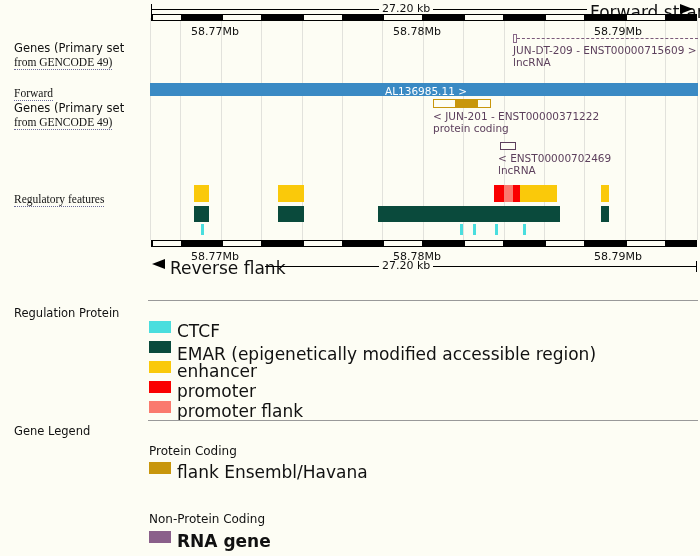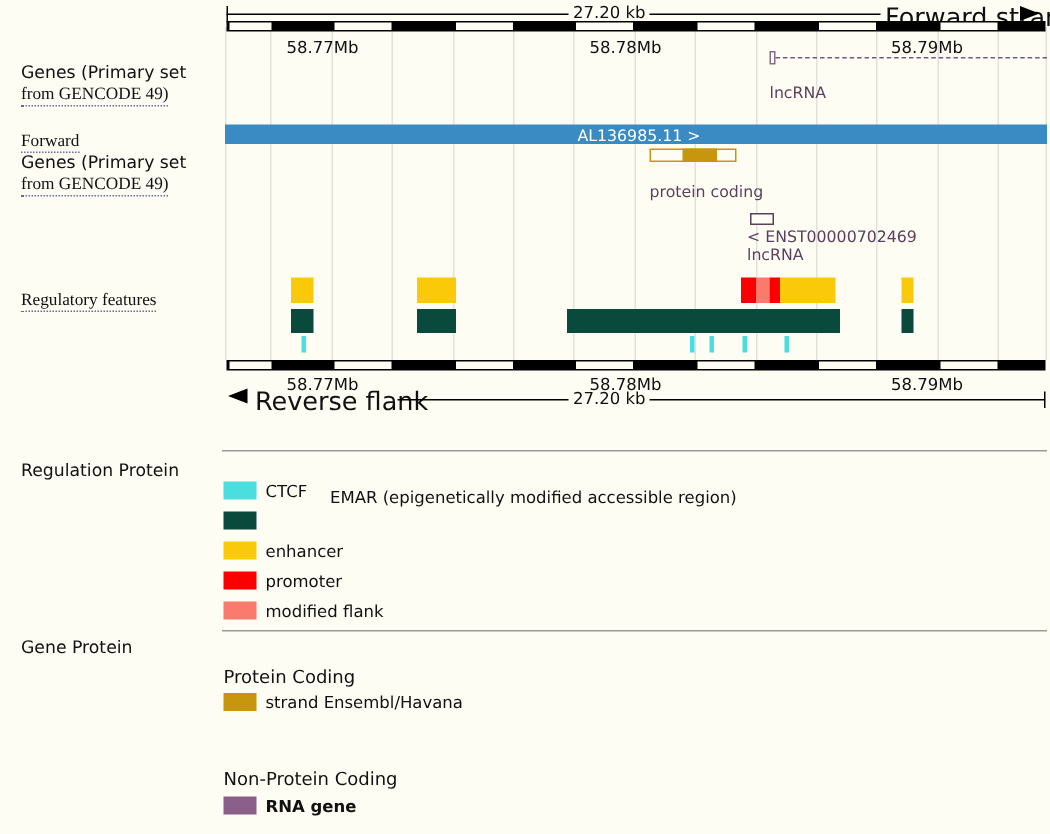--- a/index.html
+++ b/index.html
@@ -51,21 +51,21 @@
   .dashline{position:absolute;height:0;border-top:1px dashed #7a5a7a;}
   .dashcap{position:absolute;width:4px;box-sizing:border-box;border:1px solid #8a6a8a;}
 
   
   .reg{position:absolute;}
 
   
   .legendrule{position:absolute;height:1px;background:#999;}
   .legtitle{position:absolute;font-size:11.5px;color:#111;white-space:nowrap;}
   .swatch{position:absolute;width:22px;height:12px;}
-  .legtxt{position:absolute;font-size:11px;color:#111;white-space:nowrap;}
+  .legtxt{position:absolute;font-size:17px;color:#111;white-space:nowrap;}
   .subhead{position:absolute;font-size:12px;color:#111;white-space:nowrap;}
 </style>
 </head>
 <body>
 
 <div class="rowlabel" style="top:41px;">
   <span>Genes (Primary set</span><br>
   <span class="dotted">from GENCODE 49)</span>
 </div>
 
@@ -116,31 +116,31 @@
   <div class="scalewhite" style="left:396px;top:15px;width:38px;"></div>
   <div class="scalewhite" style="left:477px;top:15px;width:38px;"></div>
 
   <div class="ticklab" style="left:41px;top:25px;">58.77Mb</div>
   <div class="ticklab" style="left:243px;top:25px;">58.78Mb</div>
   <div class="ticklab" style="left:444px;top:25px;">58.79Mb</div>
 
   <div class="dashcap" style="left:363px;top:34px;height:9px;"></div>
   <div class="dashline" style="left:367px;top:38px;width:181px;"></div>
   <div class="genelab" style="left:363px;top:44px;">
-    <br>
+    <span>JUN-DT-209 - ENST00000715609 &gt;</span><br>
     <span>lncRNA</span>
   </div>
 
   <div class="contig" style="left:0px;top:83px;width:548px;height:13px;"></div>
   <div class="contiglab" style="left:235px;top:85px;">AL136985.11 &gt;</div>
 
   <div class="genebox" style="left:283px;top:99px;width:58px;height:9px;border:1px solid #c8960c;background:#fdfdf4;"></div>
   <div class="genebox" style="left:305px;top:99px;width:23px;height:9px;background:#c8960c;"></div>
   <div class="genelab" style="left:283px;top:110px;">
-    <br>
+    <span>&lt; JUN-201 - ENST00000371222</span><br>
     <span>protein coding</span>
   </div>
 
   <div class="genebox" style="left:350px;top:142px;width:16px;height:8px;border:1px solid #5c3f5c;background:#fdfdf4;"></div>
   <div class="genelab" style="left:348px;top:152px;">
     <span>&lt; ENST00000702469</span><br>
     <span>lncRNA</span>
   </div>
 
   <div class="reg" style="left:44px; top:185px;width:15px;height:17px;background:#fac90a;"></div>
@@ -183,33 +183,33 @@
   <div class="vtick" style="left:546px;top:261px;height:11px;"></div>
 </div>
 
 <div class="legendrule" style="left:148px;top:300px;width:550px;"></div>
 <div class="legtitle" style="left:14px;top:306px;">Regulation Protein</div>
 
 <div class="swatch" style="left:149px;top:321px;background:#4adede;"></div>
 <div class="legtxt" style="left:177px;top:321px;">CTCF</div>
 
 <div class="swatch" style="left:149px;top:341px;background:#0a4a3c;"></div>
-<div class="legtxt" style="left:177px;top:325px;margin-left:43px;">EMAR (epigenetically modified accessible region)</div>
+<div class="legtxt" style="left:177px;top:344px;">EMAR (epigenetically modified accessible region)</div>
 
 <div class="swatch" style="left:149px;top:361px;background:#fac90a;"></div>
 <div class="legtxt" style="left:177px;top:361px;">enhancer</div>
 
 <div class="swatch" style="left:149px;top:381px;background:#fa0000;"></div>
 <div class="legtxt" style="left:177px;top:381px;">promoter</div>
 
 <div class="swatch" style="left:149px;top:401px;background:#fa7a6e;"></div>
-<div class="legtxt" style="left:177px;top:401px;">modified flank</div>
+<div class="legtxt" style="left:177px;top:401px;">promoter flank</div>
 
 <div class="legendrule" style="left:148px;top:420px;width:550px;"></div>
-<div class="legtitle" style="left:14px;top:424px;">Gene Protein</div>
+<div class="legtitle" style="left:14px;top:424px;">Gene Legend</div>
 
 <div class="subhead" style="left:149px;top:444px;">Protein Coding</div>
 <div class="swatch" style="left:149px;top:462px;background:#c8960c;"></div>
-<div class="legtxt" style="left:177px;top:462px;">strand Ensembl/Havana</div>
+<div class="legtxt" style="left:177px;top:462px;">flank Ensembl/Havana</div>
 
 <div class="subhead" style="left:149px;top:512px;">Non-Protein Coding</div>
 <div class="swatch" style="left:149px;top:531px;background:#8a5f8a;"></div>
 <div class="legtxt" style="left:177px;top:531px;font-weight:bold;">RNA gene</div>
 
 </body></html>

